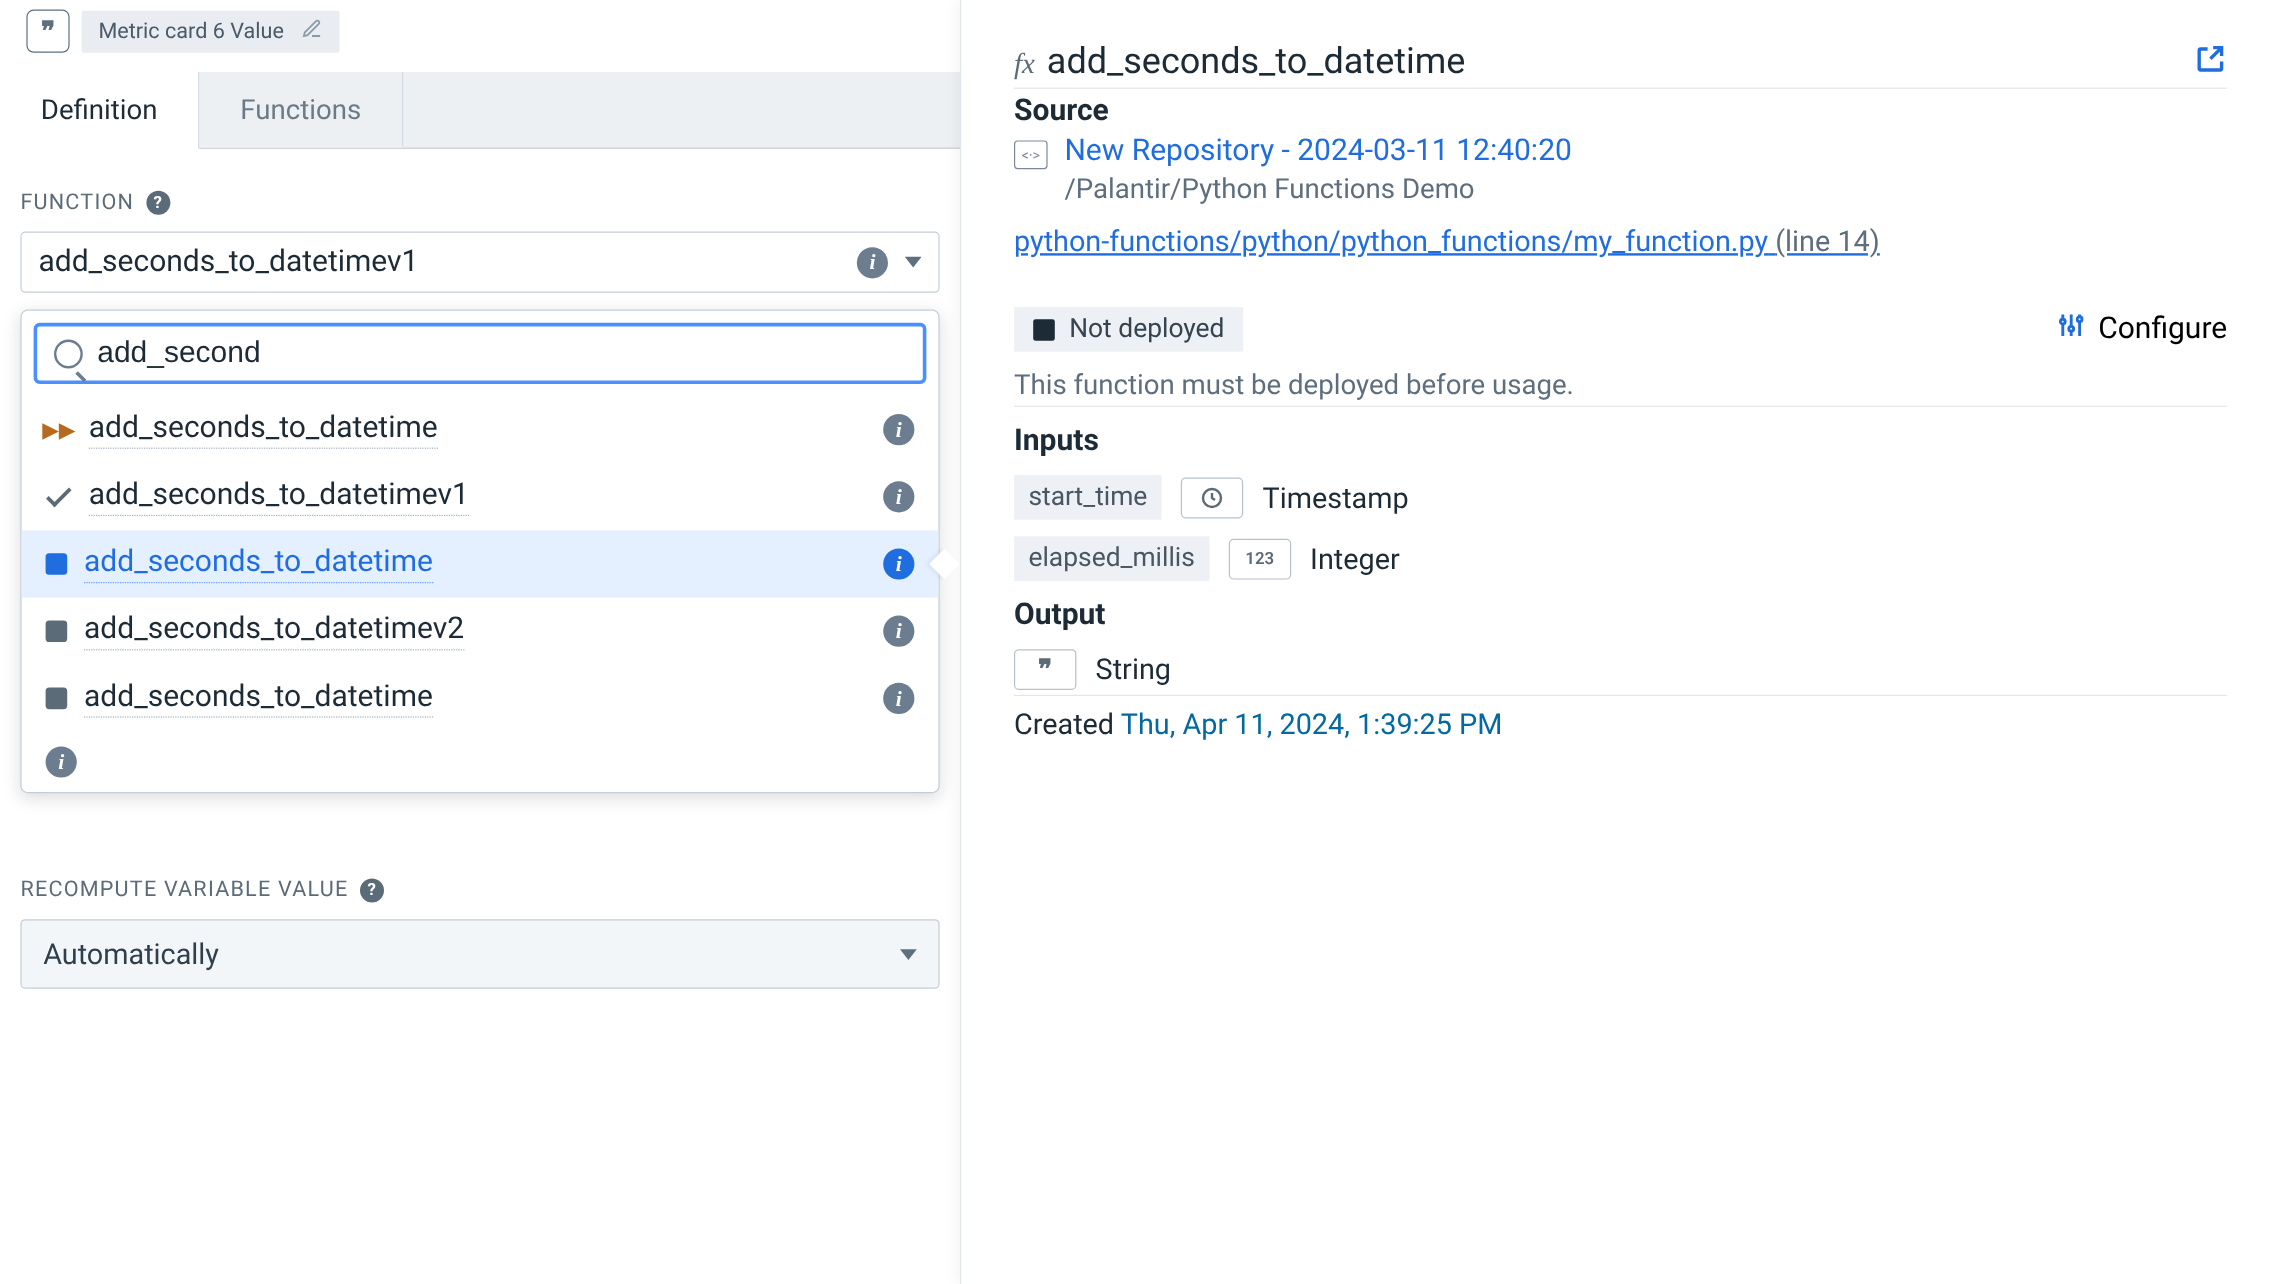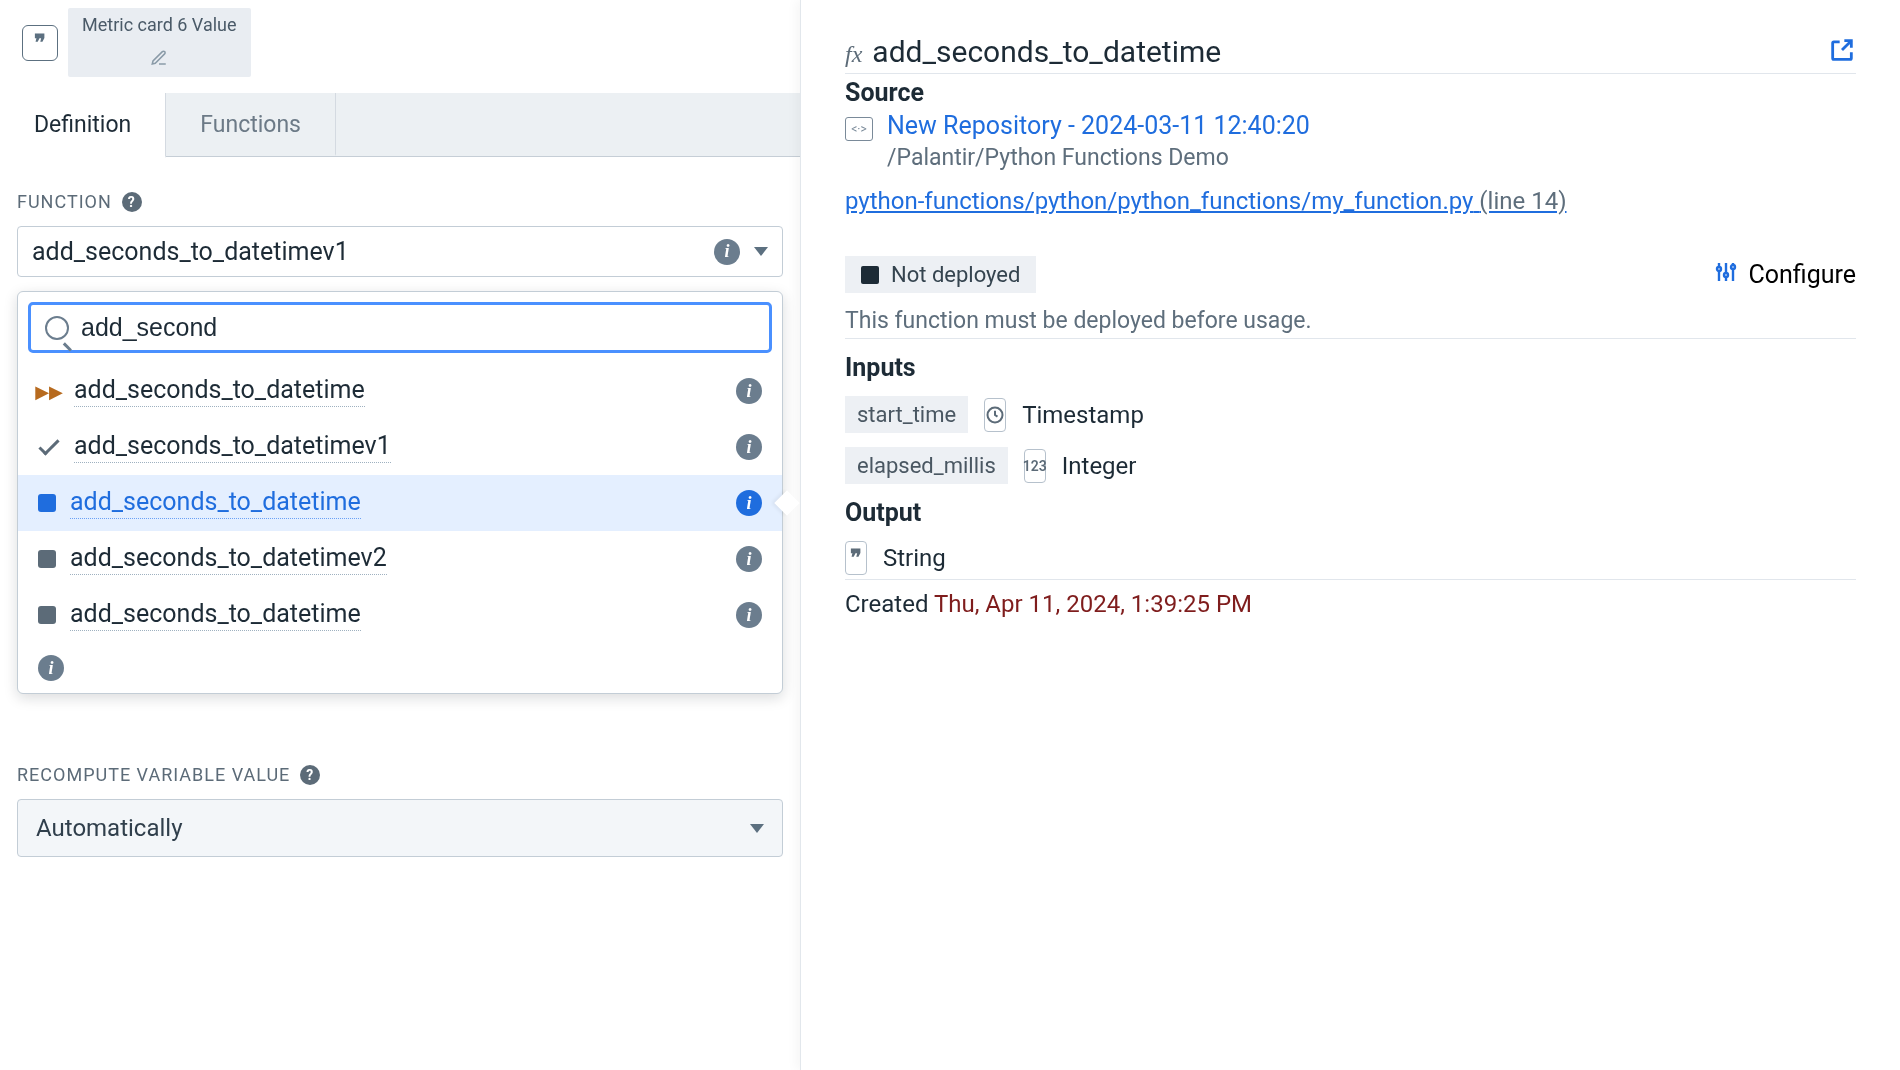--- a/index.html
+++ b/index.html
@@ -42,21 +42,20 @@
     color: #5c7080;
   }
   .bc-chip {
     background: #e9edf2;
     padding: 6px 14px;
     border-radius: 2px;
     display: flex;
     align-items: center;
     gap: 14px;
     color: #4a5a68;
-    flex-direction: column;
   }
   .bc-chip .pencil { color: #8a9ba8; }
   .tabs {
     display: flex;
     border-bottom: 1.5px solid #c6ced6;
     background: #ecf0f3;
     margin-top: 8px;
   }
   .tab {
     padding: 18px 34px 16px;
@@ -311,33 +310,33 @@
     gap: 16px;
     margin-top: 14px;
   }
   .tag {
     background: #edf0f4;
     padding: 6px 12px;
     font-size: 22px;
     color: #4a5762;
   }
   .type-icon {
-    width: 22px; height: 34px;
+    width: 52px; height: 34px;
     border: 1.5px solid #b6c1cc;
     border-radius: 4px;
     display: flex;
     align-items: center;
     justify-content: center;
     color: #5c6b78;
     font-size: 18px;
     font-weight: 600;
   }
   .type-text { font-size: 24px; }
   .meta-row { font-size: 24px; color: #1d2b36; margin-top: 6px; }
-  .meta-row .muted { color: #7f1d1d; }
+  .meta-row .muted { color: #0369a1; }
   .popin-icon { color: #1f6dde; cursor: pointer; }
   .quote-glyph {
     font-family: Georgia, serif;
     font-weight: 700;
     font-size: 22px;
   }
 </style>
 </head>
 <body>
 

